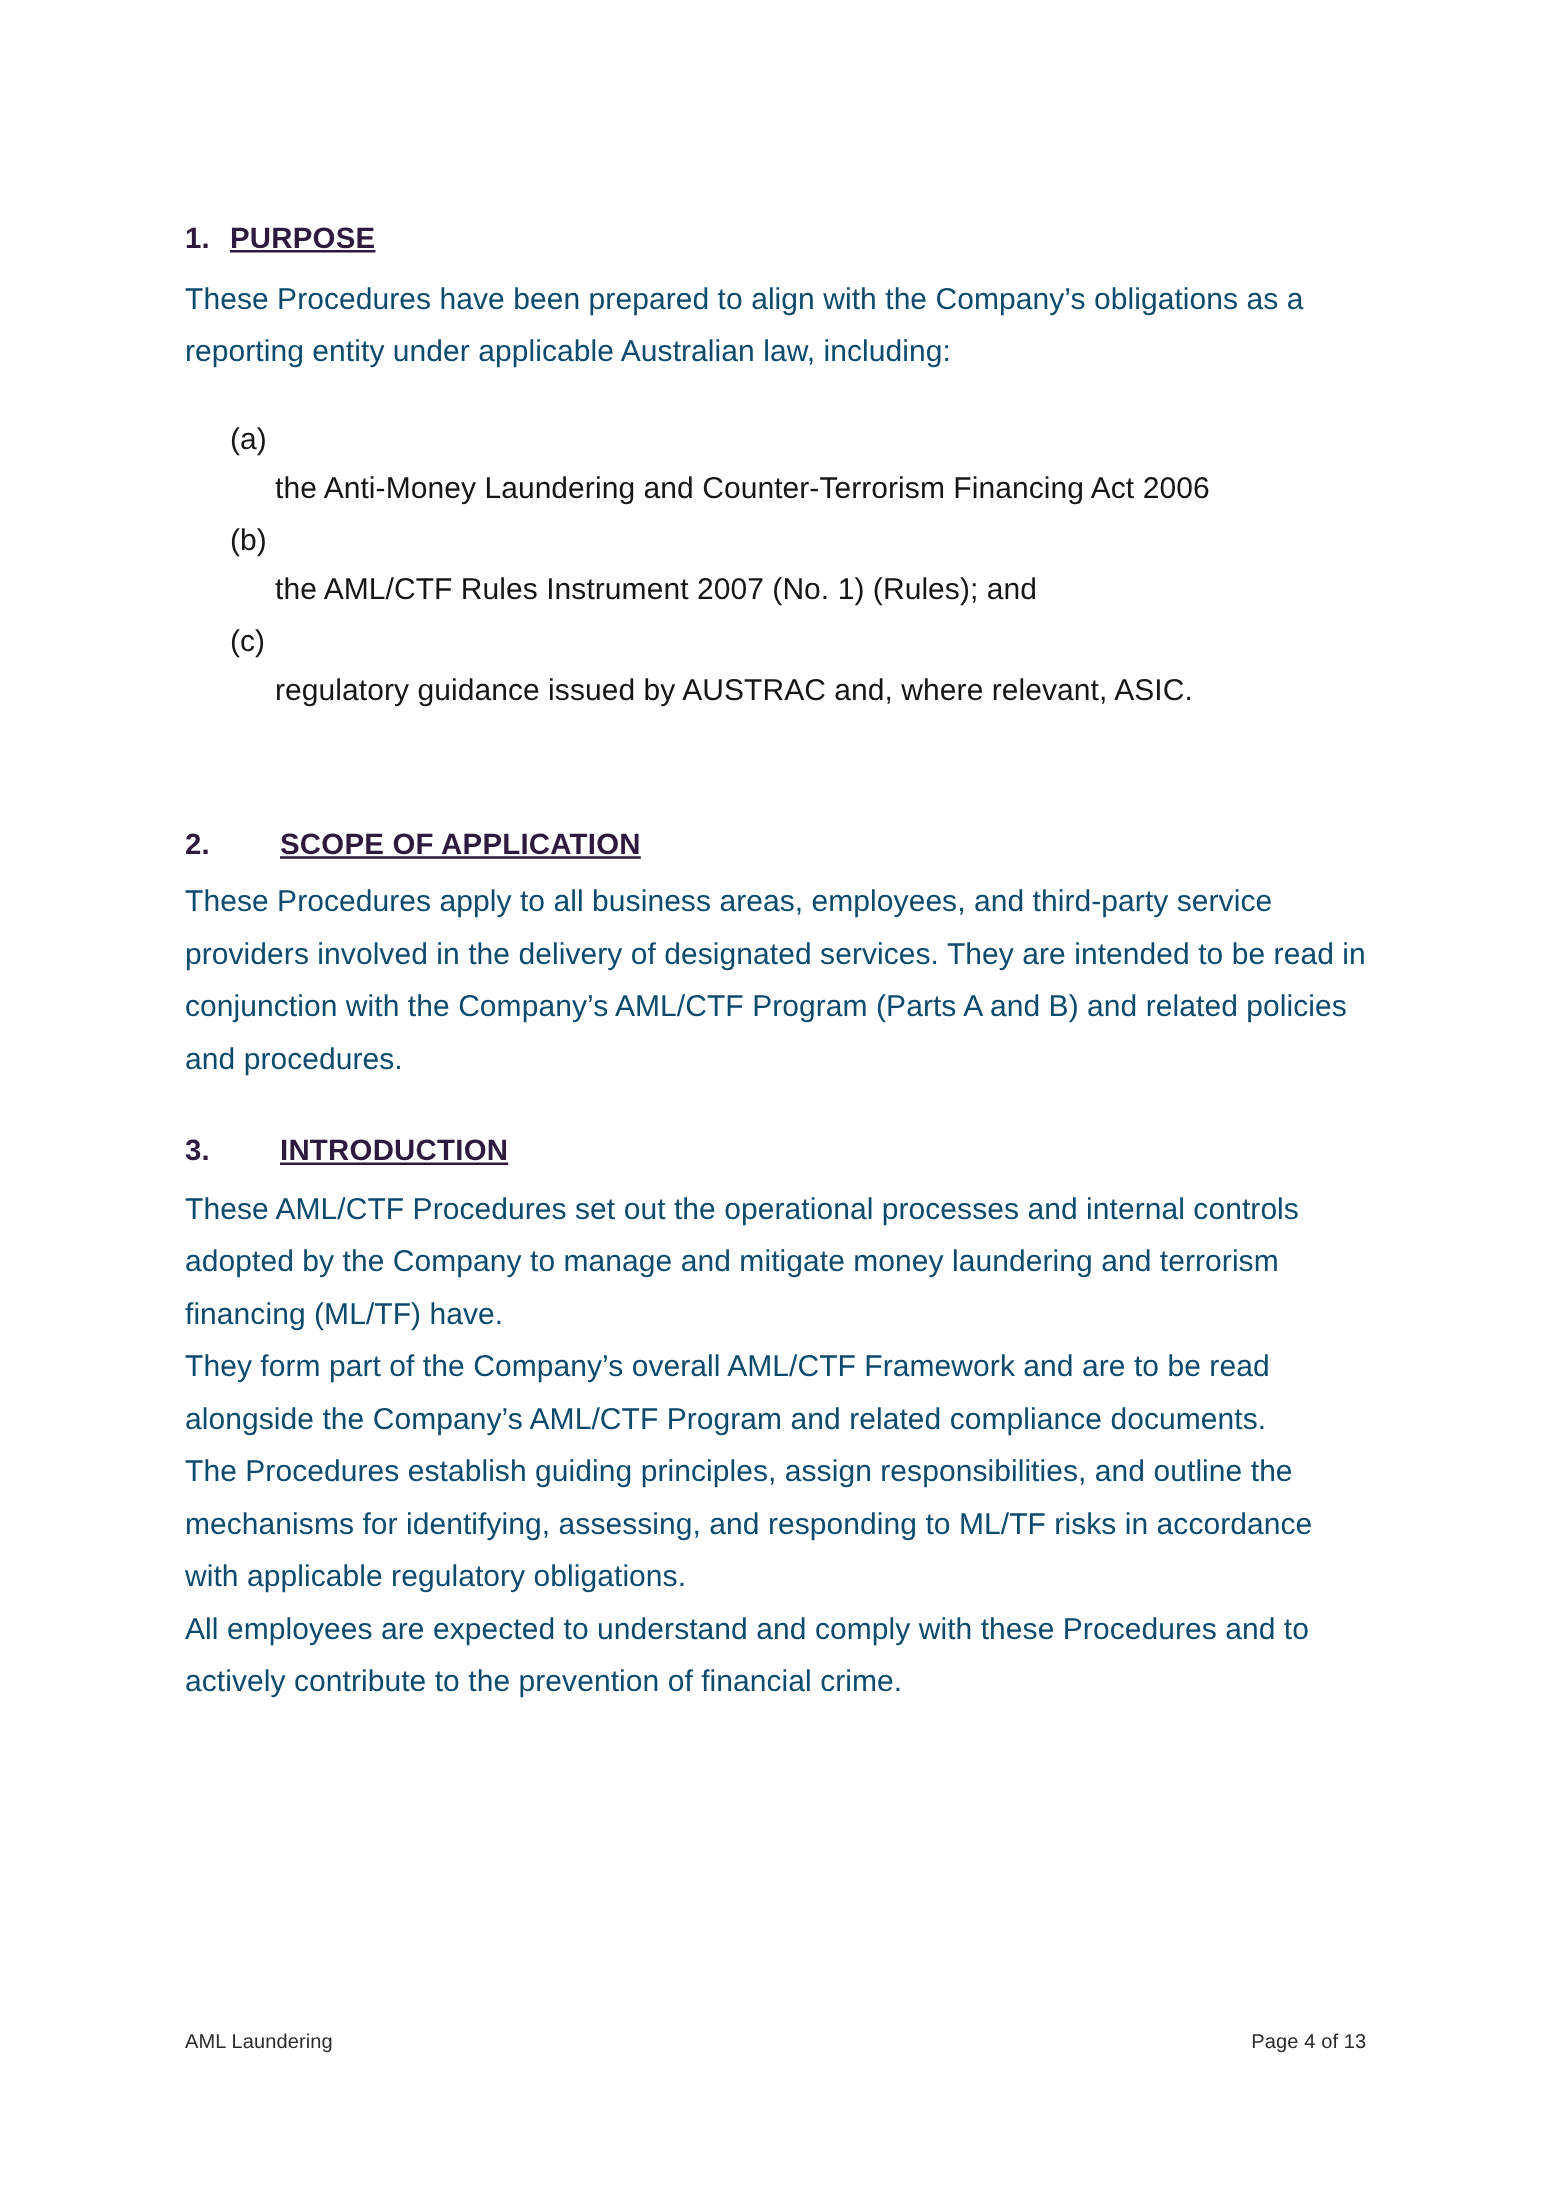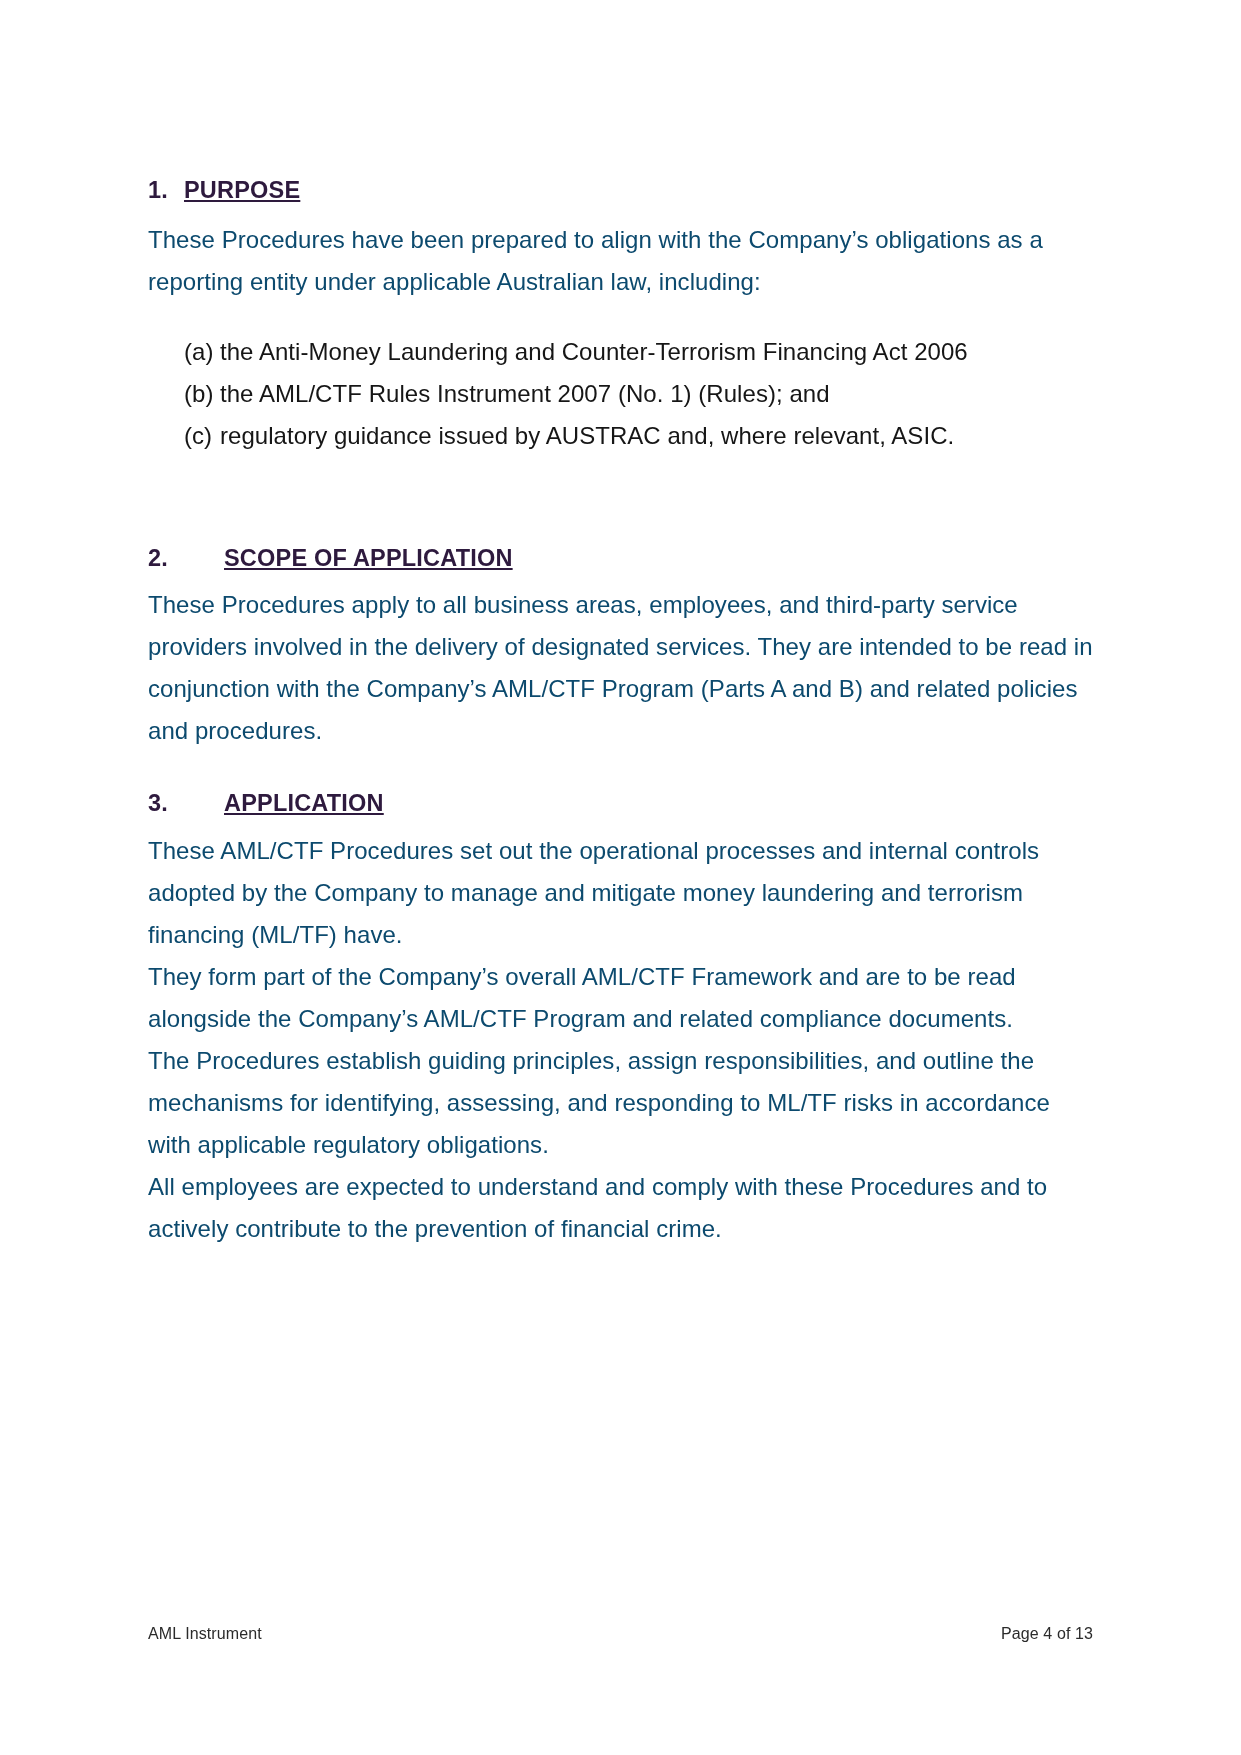--- a/index.html
+++ b/index.html
@@ -79,20 +79,21 @@
     letter-spacing: 0.05px;
     padding-left: 36px;
   }
   .alpha-list li .marker {
     flex: 0 0 auto;
     width: 36px;
   }
   .alpha-list li .item-text {
     flex: 1 1 auto;
     padding-left: 0;
+    margin-top: 39px;
   }
   .alpha-list li .item-text .cont {
     display: block;
     padding-left: 36px;
   }
 
   .gap-after-list { height: 86px; }
   .gap-after-scope { height: 36px; }
 
   
@@ -145,28 +146,28 @@
       <span class="num">2.</span>
       <span class="txt">SCOPE OF APPLICATION</span>
     </div>
 
     <p class="para">These Procedures apply to all business areas, employees, and third-party service providers involved in the delivery of designated services. They are intended to be read in conjunction with the Company’s AML/CTF Program (Parts A and B) and related policies and procedures.</p>
 
     <div class="gap-after-scope"></div>
 
     <div class="heading wide" id="heading-intro">
       <span class="num">3.</span>
-      <span class="txt">APPLICATION</span>
+      <span class="txt">INTRODUCTION</span>
     </div>
 
     <p class="para">These AML/CTF Procedures set out the operational processes and internal controls adopted by the Company to manage and mitigate money laundering and terrorism financing (ML/TF) have.</p>
     <p class="para">They form part of the Company’s overall AML/CTF Framework and are to be read alongside the Company’s AML/CTF Program and related compliance documents.</p>
     <p class="para">The Procedures establish guiding principles, assign responsibilities, and outline the mechanisms for identifying, assessing, and responding to ML/TF risks in accordance with applicable regulatory obligations.</p>
     <p class="para">All employees are expected to understand and comply with these Procedures and to actively contribute to the prevention of financial crime.</p>
 
   </div>
 
   <div class="footer">
-    <span class="left">AML Instrument</span>
+    <span class="left">AML Laundering</span>
     <span class="right">Page 4 of 13</span>
   </div>
 
 </div>
 
 </body></html>

